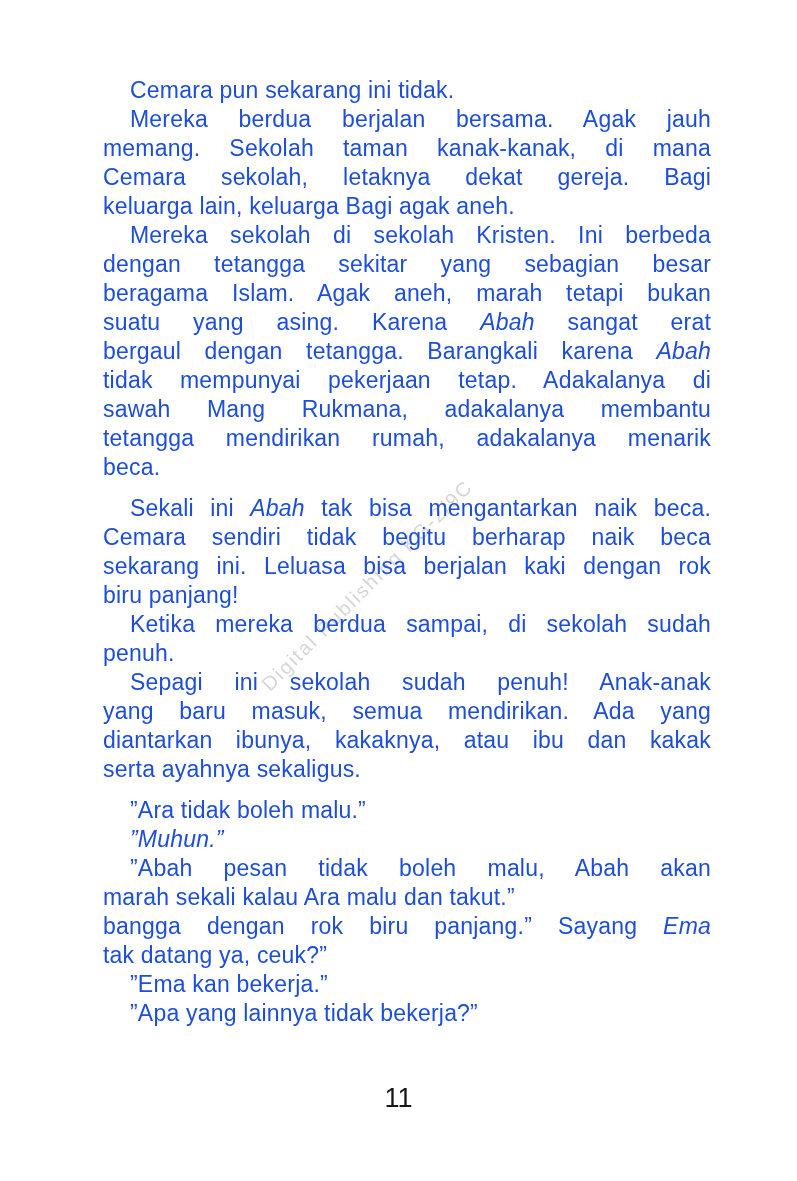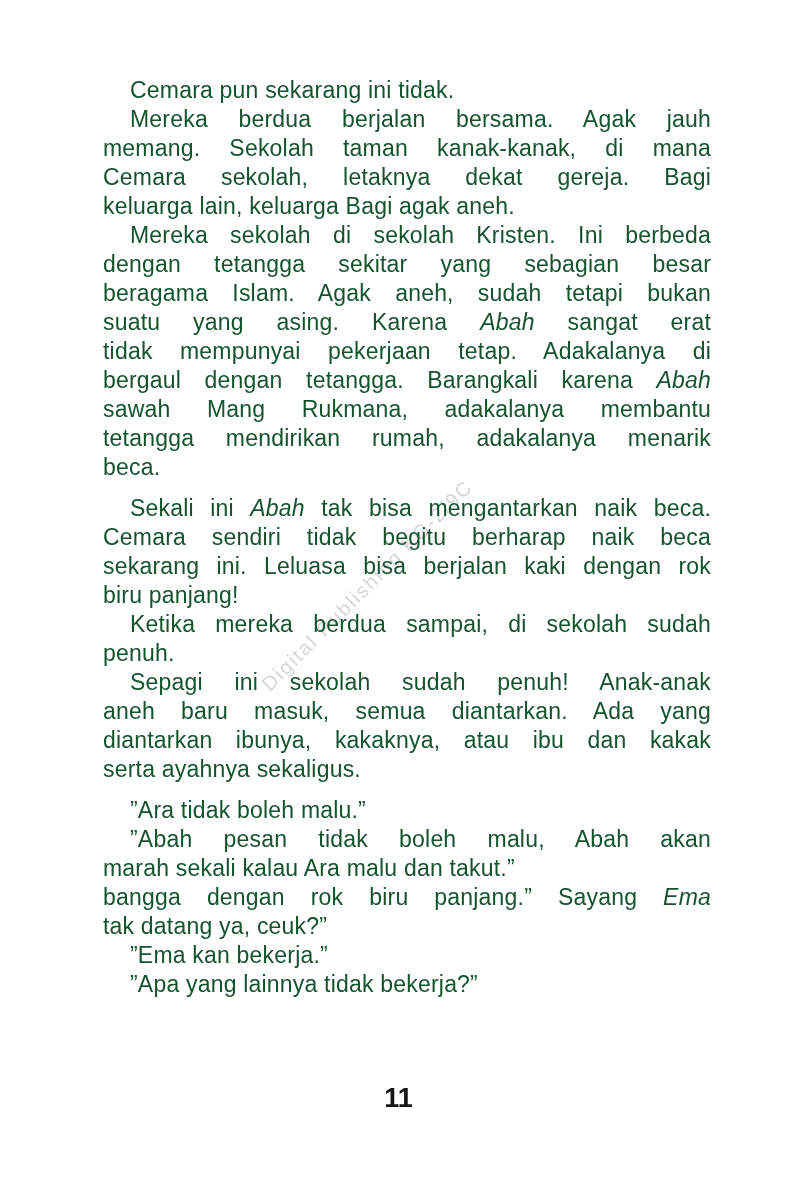--- a/index.html
+++ b/index.html
@@ -32,21 +32,21 @@
   }
   .text-block {
     position: absolute;
     left: 103px;
     top: 76px;
     width: 608px;
     z-index: 2;
     font-size: 23px;
     line-height: 29px;
     letter-spacing: 0.2px;
-    color: #14532d;
+    color: #1d4ed8;
   }
   .para {
     margin: 0;
   }
   .para.gap {
     margin-top: 12px;
   }
   .line {
     text-align: justify;
     text-align-last: justify;
@@ -62,21 +62,20 @@
   }
   .page-number {
     position: absolute;
     left: 0;
     top: 1083px;
     width: 100%;
     text-align: center;
     font-size: 27px;
     color: #161616;
     z-index: 2;
-    font-weight: bold;
   }
 </style>
 </head>
 <body>
 
 <div class="page">
   <div class="watermark">Digital Publishing KG-2/9C</div>
 
   <div class="text-block">
       <div class="para">
@@ -84,46 +83,49 @@
       </div>
       <div class="para">
         <div class="line first"><span>Mereka berdua berjalan bersama. Agak jauh</span></div>
         <div class="line"><span>memang. Sekolah taman kanak-kanak, di mana</span></div>
         <div class="line"><span>Cemara sekolah, letaknya dekat gereja. Bagi</span></div>
         <div class="line last"><span>keluarga lain, keluarga Bagi agak aneh.</span></div>
       </div>
       <div class="para">
         <div class="line first"><span>Mereka sekolah di sekolah Kristen. Ini berbeda</span></div>
         <div class="line"><span>dengan tetangga sekitar yang sebagian besar</span></div>
-        <div class="line"><span>beragama Islam. Agak aneh, sudah tetapi bukan</span></div>
+        <div class="line"><span>beragama Islam. Agak aneh, marah tetapi bukan</span></div>
         <div class="line"><span>suatu yang asing. Karena </span><i>Abah</i><span> sangat erat</span></div>
+        <div class="line"><span>bergaul dengan tetangga. Barangkali karena </span><i>Abah</i></div>
         <div class="line"><span>tidak mempunyai pekerjaan tetap. Adakalanya di</span></div>
-        <div class="line"><span>bergaul dengan tetangga. Barangkali karena </span><i>Abah</i></div>
         <div class="line"><span>sawah Mang Rukmana, adakalanya membantu</span></div>
         <div class="line"><span>tetangga mendirikan rumah, adakalanya menarik</span></div>
         <div class="line last"><span>beca.</span></div>
       </div>
       <div class="para gap">
         <div class="line first"><span>Sekali ini </span><i>Abah</i><span> tak bisa mengantarkan naik beca.</span></div>
         <div class="line"><span>Cemara sendiri tidak begitu berharap naik beca</span></div>
         <div class="line"><span>sekarang ini. Leluasa bisa berjalan kaki dengan rok</span></div>
         <div class="line last"><span>biru panjang!</span></div>
       </div>
       <div class="para">
         <div class="line first"><span>Ketika mereka berdua sampai, di sekolah sudah</span></div>
         <div class="line last"><span>penuh.</span></div>
       </div>
       <div class="para">
         <div class="line first"><span>Sepagi ini sekolah sudah penuh! Anak-anak</span></div>
-        <div class="line"><span>aneh baru masuk, semua diantarkan. Ada yang</span></div>
+        <div class="line"><span>yang baru masuk, semua mendirikan. Ada yang</span></div>
         <div class="line"><span>diantarkan ibunya, kakaknya, atau ibu dan kakak</span></div>
         <div class="line last"><span>serta ayahnya sekaligus.</span></div>
       </div>
       <div class="para gap">
         <div class="line first last"><span>”Ara tidak boleh malu.”</span></div>
+      </div>
+      <div class="para">
+        <div class="line first last"><i>”Muhun.”</i></div>
       </div>
       <div class="para">
         <div class="line first"><span>”Abah pesan tidak boleh malu, Abah akan</span></div>
         <div class="line last"><span>marah sekali kalau Ara malu dan takut.”</span></div>
       </div>
       <div class="para">
         <div class="line"><span>bangga dengan rok biru panjang.” Sayang </span><i>Ema</i></div>
         <div class="line last"><span>tak datang ya, ceuk?”</span></div>
       </div>
       <div class="para">

